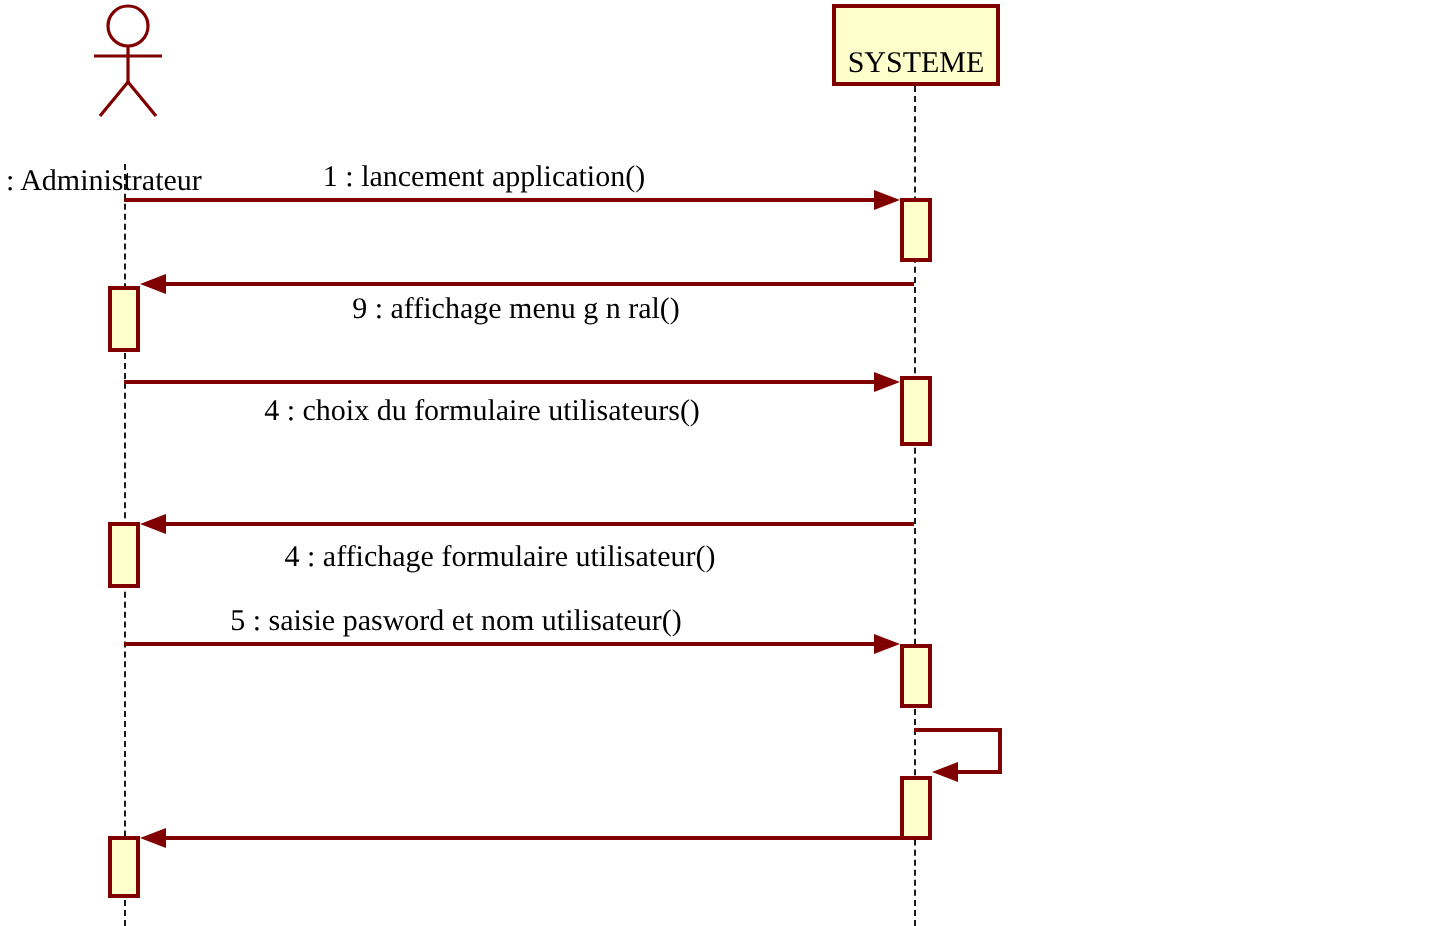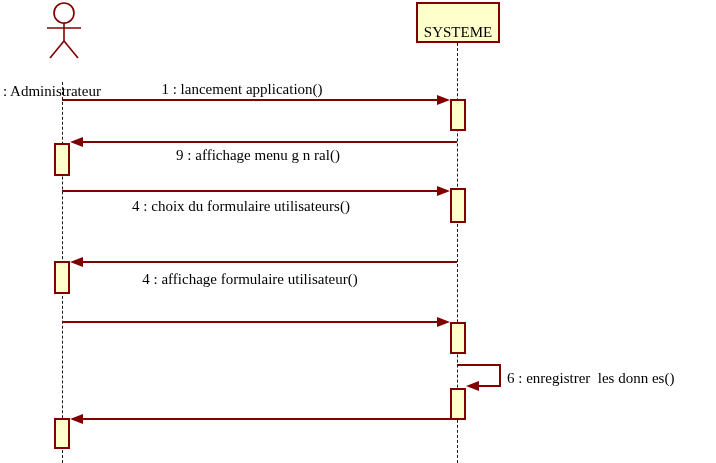--- a/index.html
+++ b/index.html
@@ -104,23 +104,23 @@
   <div class="msg-line" style="left:62px;top:190px;width:376px;"></div>
   <div class="arrow-right" style="left:437px;top:186px;"></div>
   <div class="msg-label center" style="left:241px;top:198px;">4 : choix du formulaire utilisateurs()</div>
 
   <div class="msg-line" style="left:82px;top:261px;width:375px;"></div>
   <div class="arrow-left" style="left:70px;top:257px;"></div>
   <div class="msg-label center" style="left:250px;top:251px;margin-top:20px;">4 : affichage formulaire utilisateur()</div>
 
   <div class="msg-line" style="left:62px;top:321px;width:376px;"></div>
   <div class="arrow-right" style="left:437px;top:317px;"></div>
+  <div class="msg-label center" style="left:228px;top:303px;">5 : saisie pasword et nom utilisateur()</div>
 
   <div class="msg-line" style="left:457px;top:364px;width:44px;"></div>
   <div class="msg-vline" style="left:499px;top:364px;height:23px;"></div>
   <div class="msg-line" style="left:478px;top:385px;width:23px;"></div>
   <div class="arrow-left" style="left:466px;top:381px;"></div>
-  <div class="msg-label" style="left:507px;top:370px;">6 : enregistrer  les donn es()</div>
 
   <div class="msg-line" style="left:82px;top:418px;width:368px;"></div>
   <div class="arrow-left" style="left:70px;top:414px;"></div>
 
 </div>
 
 </body></html>

